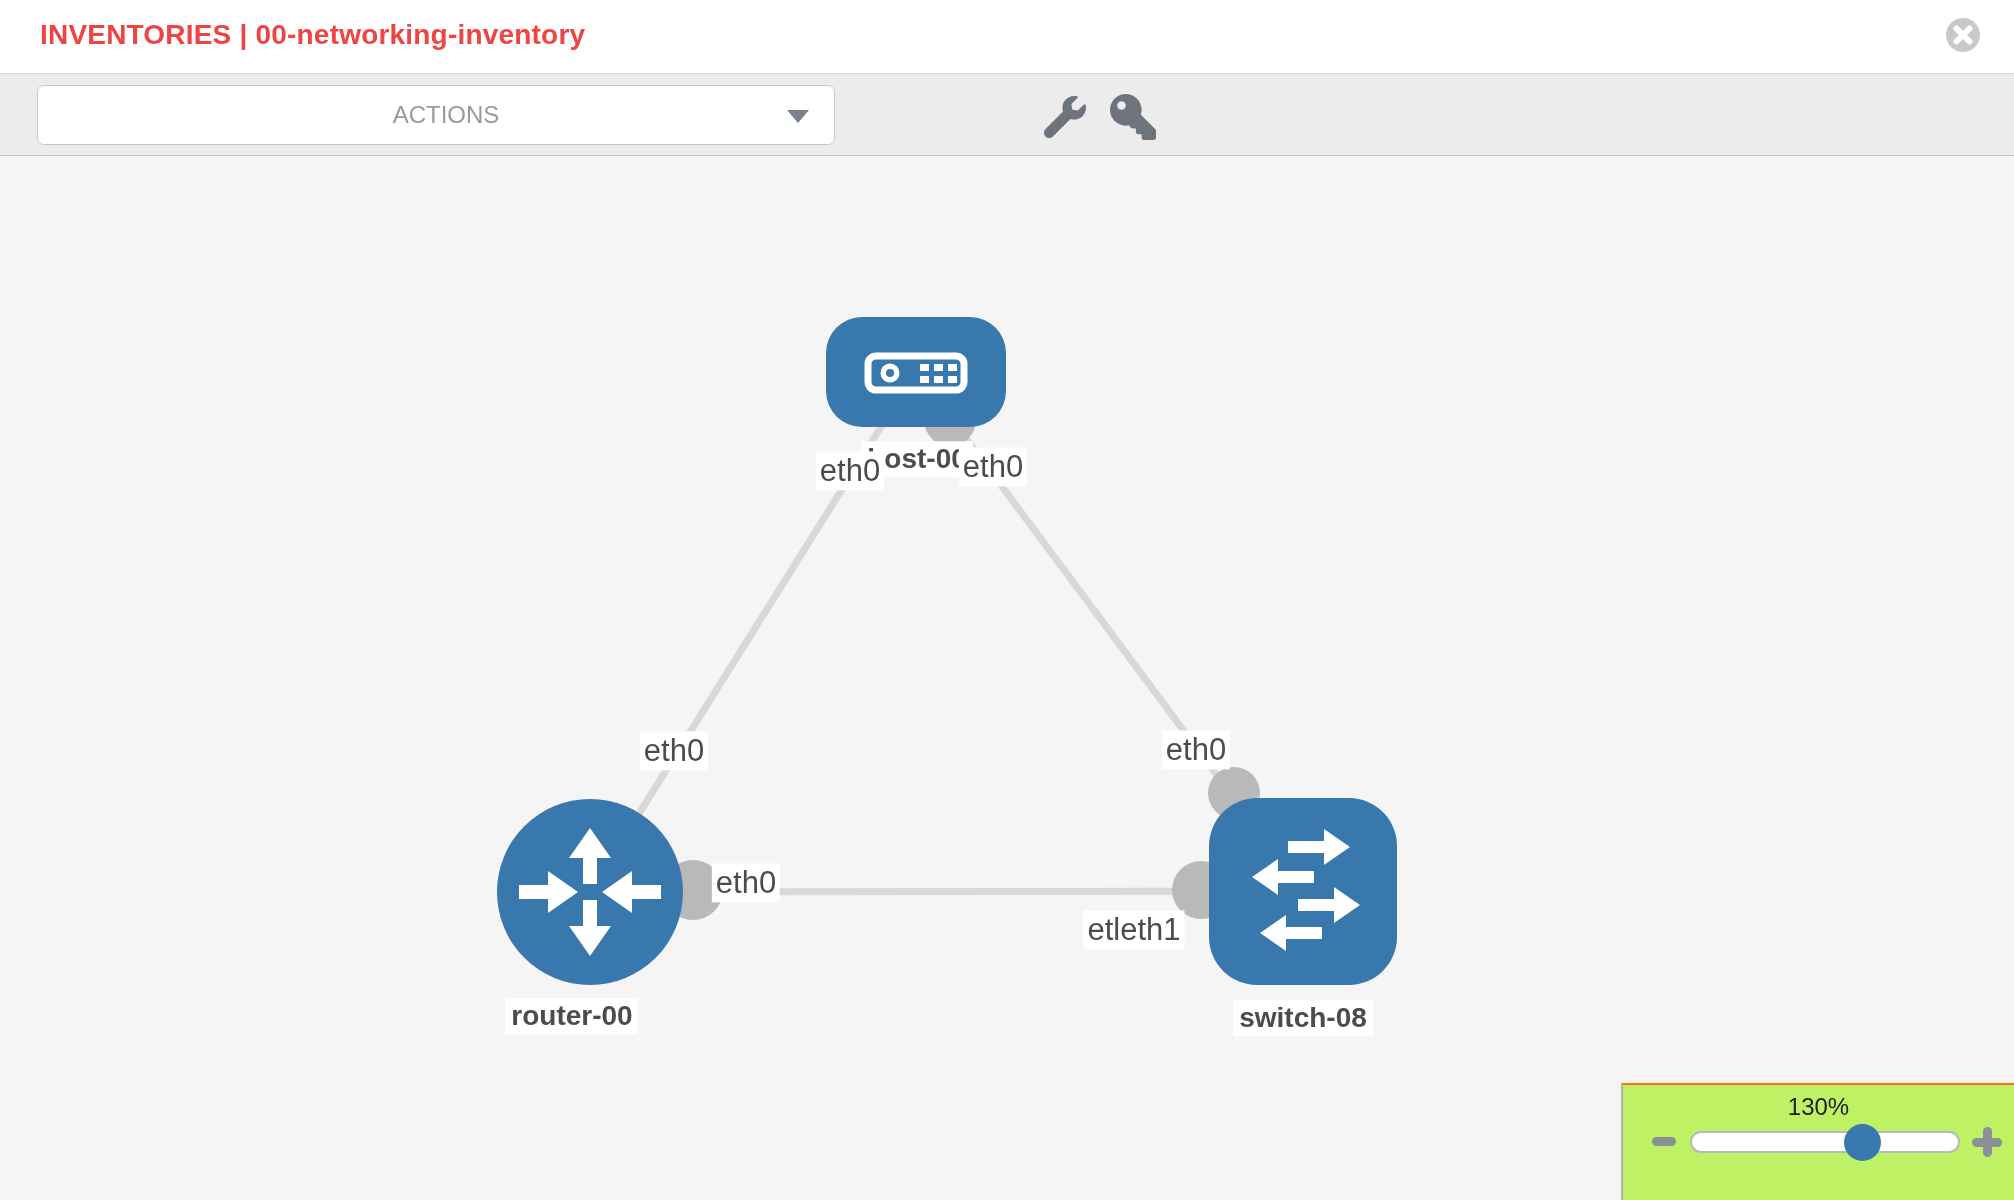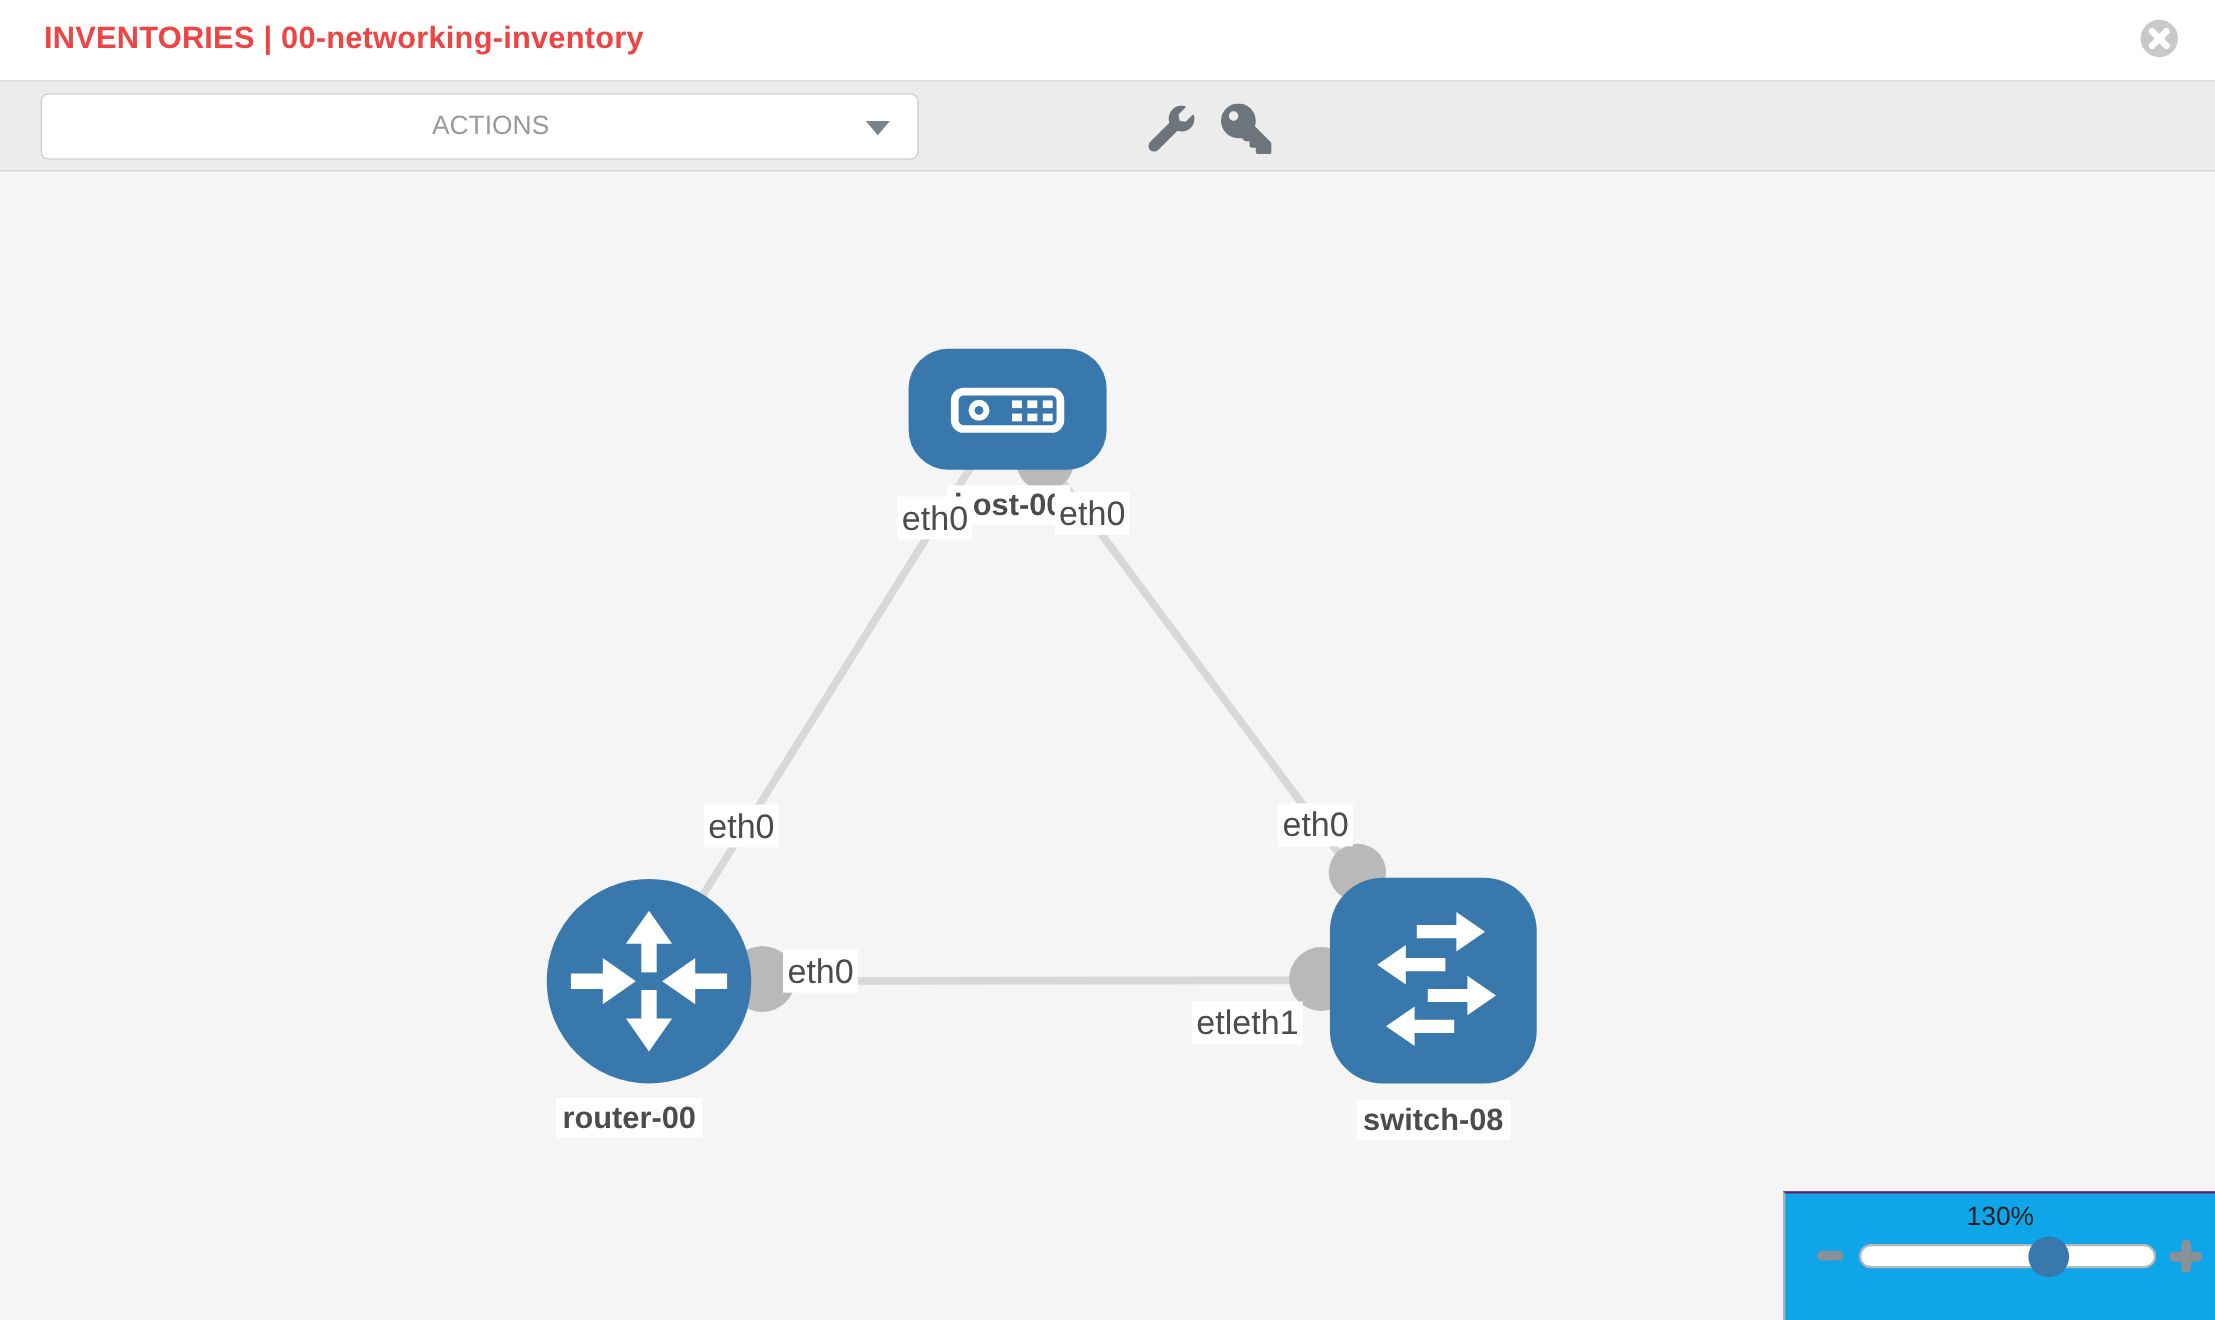--- a/index.html
+++ b/index.html
@@ -42,21 +42,21 @@
   svg.topo{position:absolute;left:0;top:0;}
   .nlabel{
     position:absolute;transform:translate(-50%,-50%);background:#ffffff;
     color:#4c4c4c;white-space:nowrap;line-height:1.2;
   }
   .node-label{font-size:28px;padding:1px 6px;font-weight:bold;}
   .if-label{font-size:31px;padding:1px 4px;}
   
   .zoom-panel{
     position:absolute;right:0;bottom:0;width:393px;height:117px;box-sizing:border-box;
-    background:#0ea5e9;border-left:2px solid #b3b3b3;border-top:2px solid #701a75;
+    background:#bef264;border-left:2px solid #b3b3b3;border-top:2px solid #f97316;
   }
   .zoom-value{position:absolute;left:0;top:8px;width:100%;text-align:center;font-size:24px;color:#1f1f1f;}
   .zoom-minus{position:absolute;left:29px;top:52px;width:24px;height:9px;background:#899097;border-radius:5px;cursor:pointer;}
   .zoom-track{
     position:absolute;left:67px;top:46px;width:270px;height:22px;box-sizing:border-box;
     background:#ffffff;border:2px solid #b9b9b9;border-radius:12px;cursor:pointer;
   }
   .zoom-thumb{position:absolute;left:221px;top:39px;width:37px;height:37px;border-radius:50%;background:#3878ad;cursor:grab;}
   .zoom-plus{position:absolute;left:349px;top:42px;width:30px;height:30px;cursor:pointer;}
   .zoom-plus .h{position:absolute;left:0;top:10.5px;width:30px;height:9px;background:#899097;border-radius:5px;}

